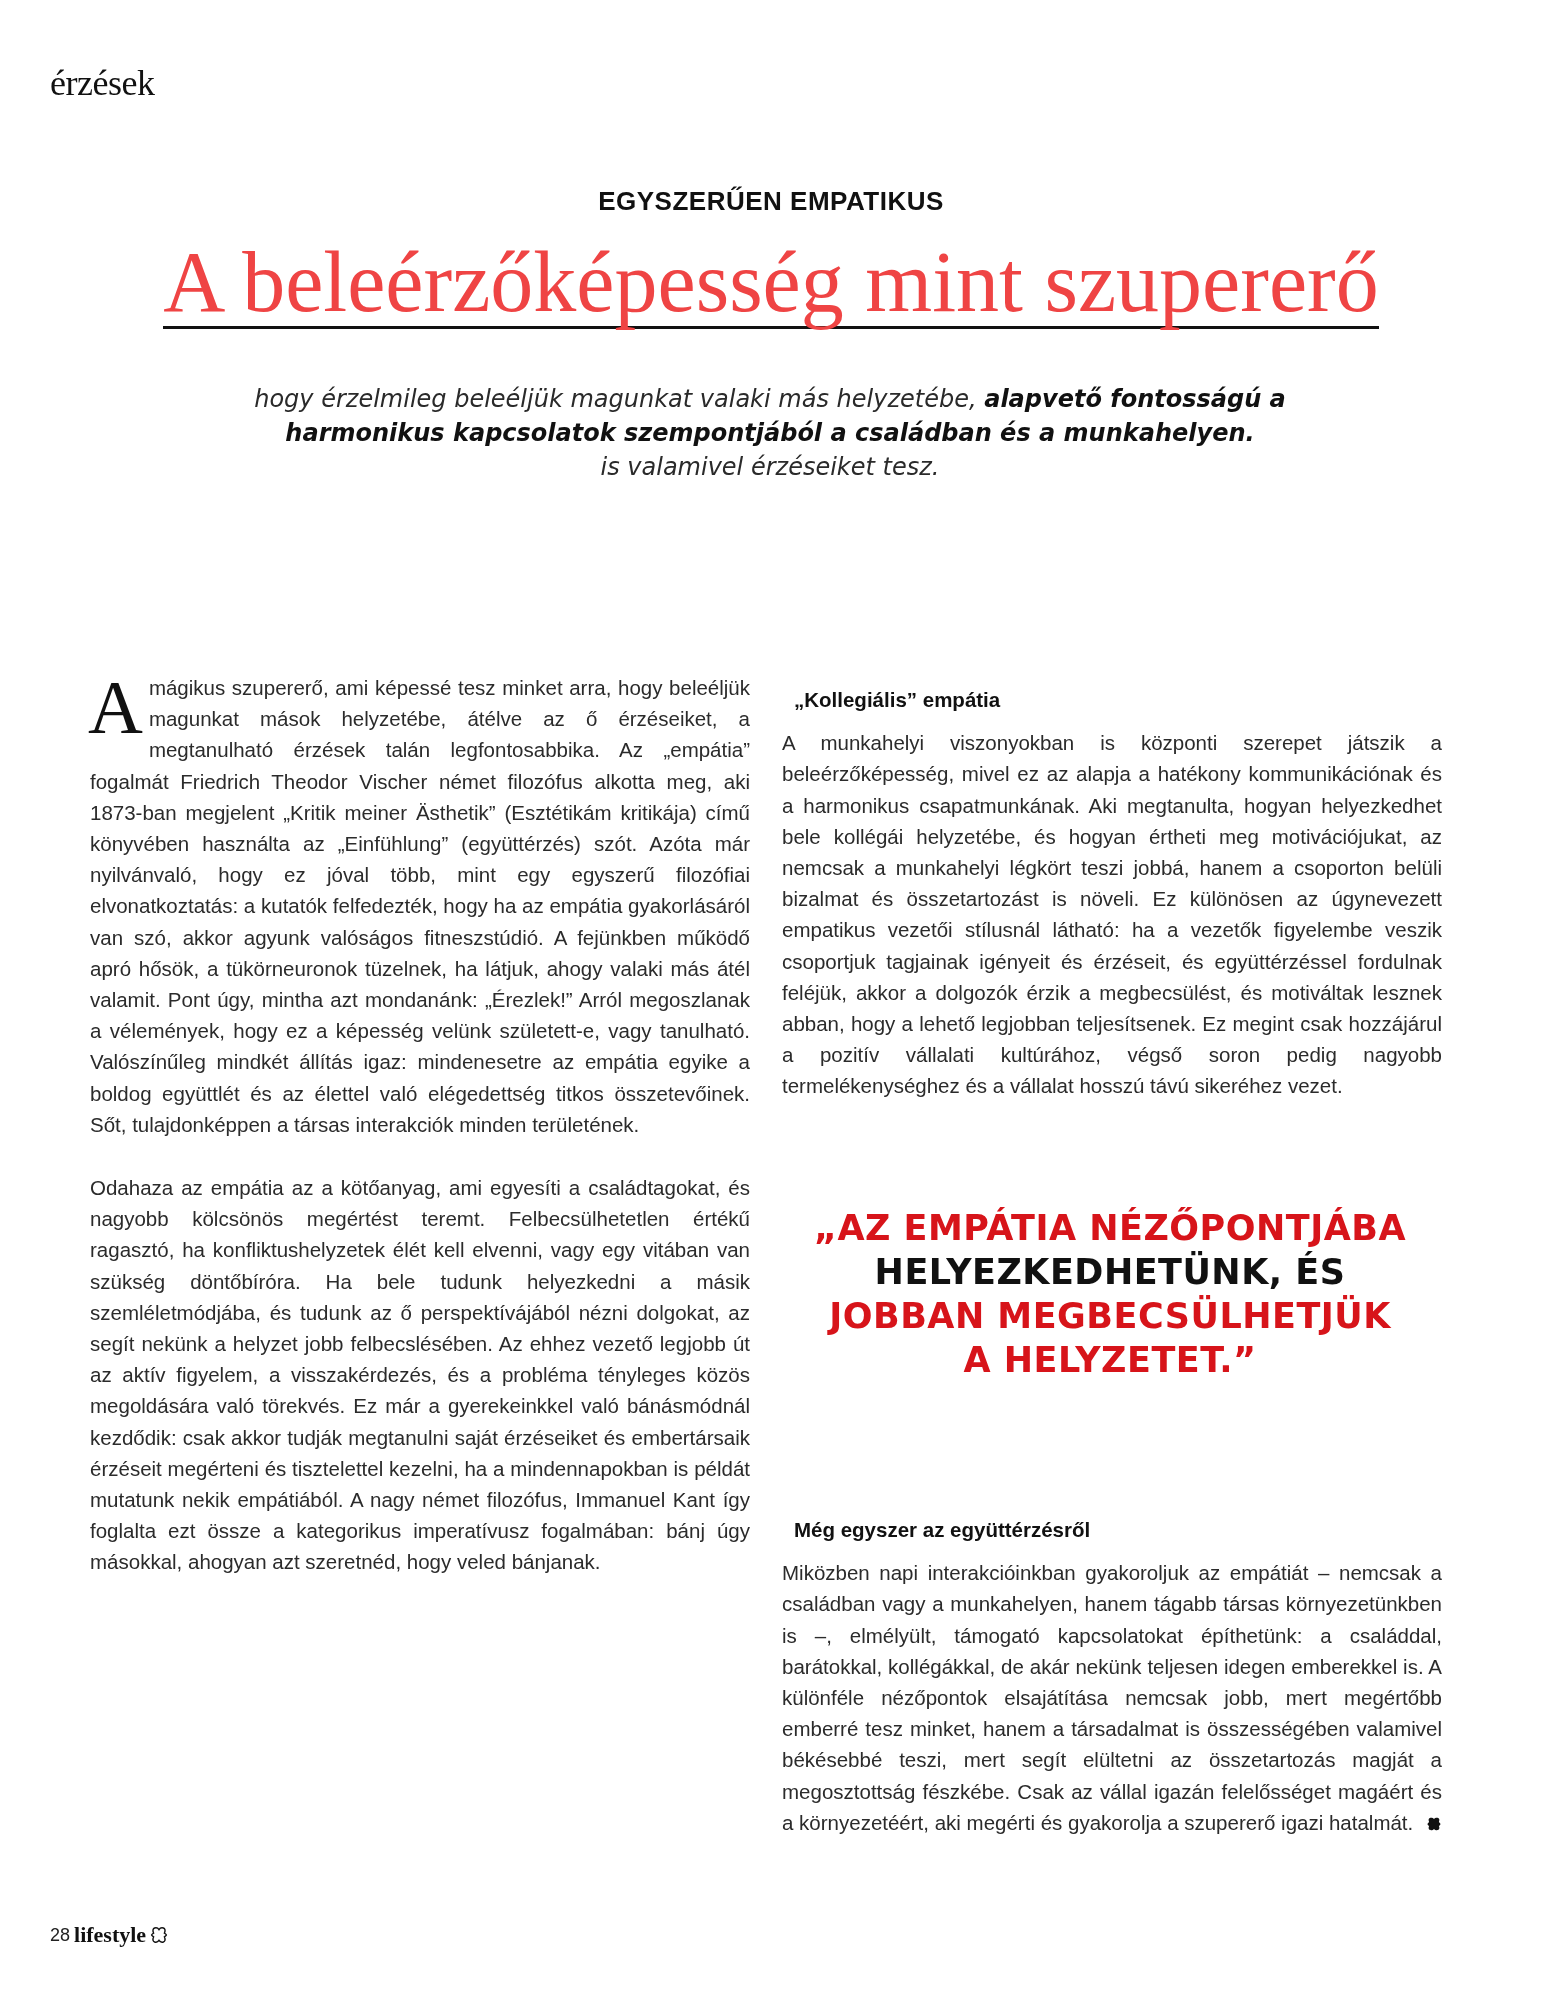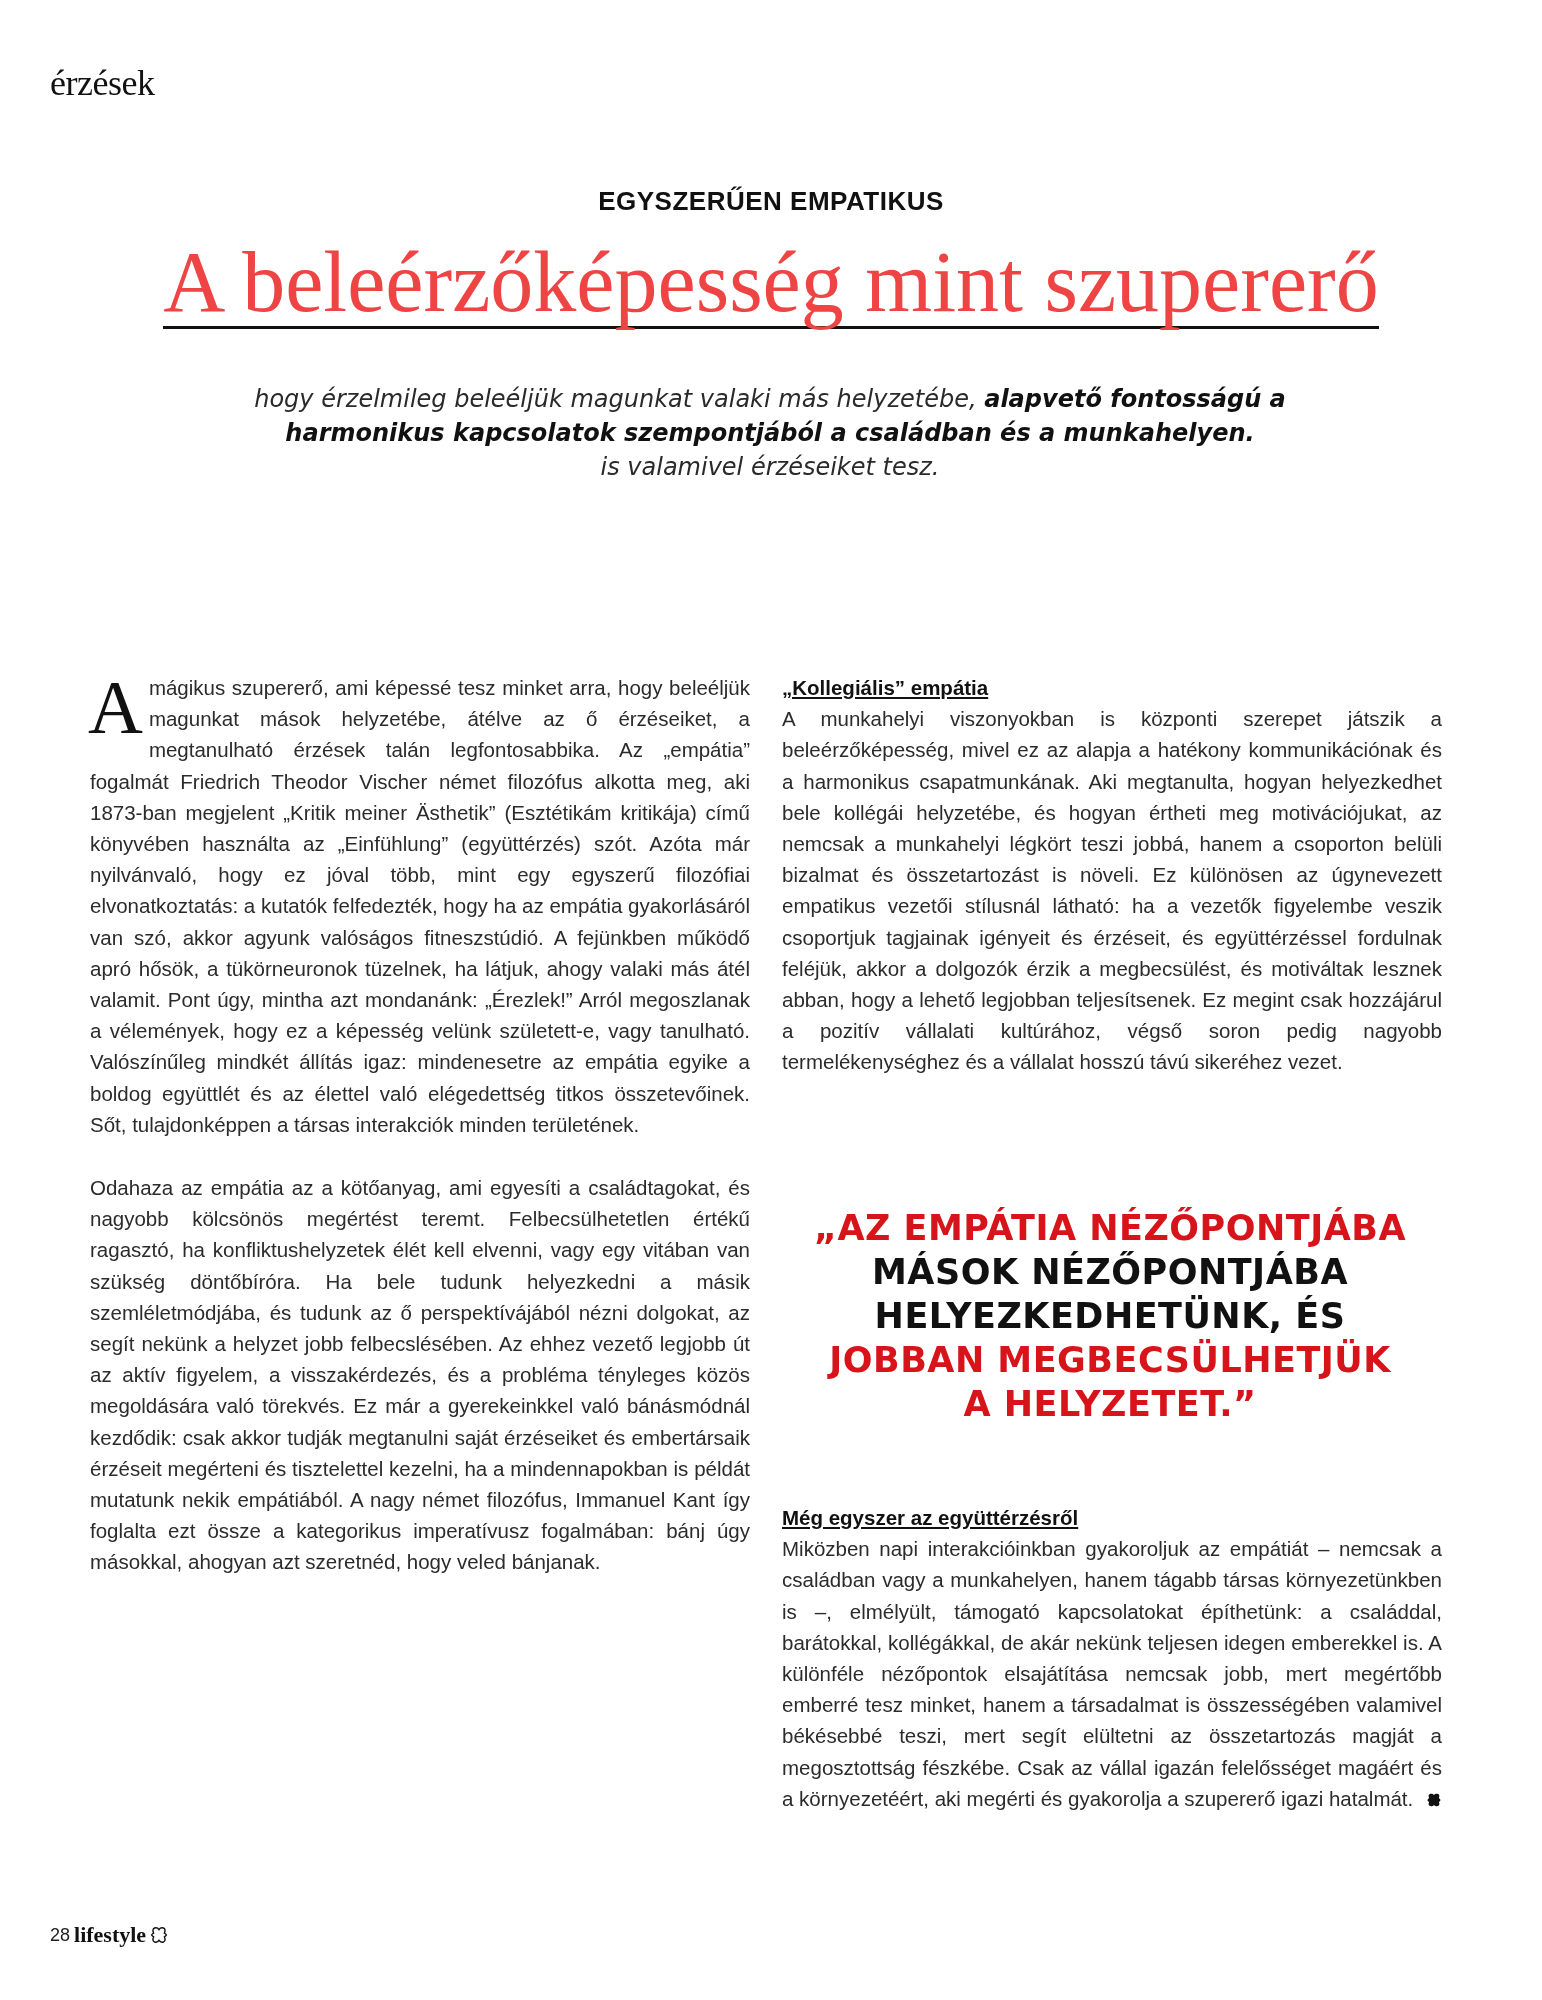--- a/index.html
+++ b/index.html
@@ -68,27 +68,26 @@
       font-family: "Liberation Sans", sans-serif;
       font-size: 20.5px;
       line-height: 31.2px;
       color: #2b2b2b;
       text-align: justify;
     }
     .col-left { left: 90px; top: 672px; }
     .col-right { left: 782px; top: 672px; }
     .col p { margin: 0; }
     .col h3 {
-      margin: 0;
+      margin: 12px;
       font-size: 20.5px;
       line-height: 31.2px;
       font-weight: 700;
       color: #111;
       text-align: left;
-      text-decoration: underline;
     }
     .dropcap {
       float: left;
       font-family: "Liberation Serif", serif;
       font-size: 76px;
       line-height: 58px;
       margin: 6px 6px 0 -2px;
       color: #111;
     }
     .gap { height: 32px; }
@@ -161,21 +160,20 @@
   <p>Odahaza az empátia az a kötőanyag, ami egyesíti a családtagokat, és nagyobb kölcsönös megértést teremt. Felbecsülhetetlen értékű ragasztó, ha konfliktushelyzetek élét kell elvenni, vagy egy vitában van szükség döntőbíróra. Ha bele tudunk helyezkedni a másik szemléletmódjába, és tudunk az ő perspektívájából nézni dolgokat, az segít nekünk a helyzet jobb felbecslésében. Az ehhez vezető legjobb út az aktív figyelem, a visszakérdezés, és a probléma tényleges közös megoldására való törekvés. Ez már a gyerekeinkkel való bánásmódnál kezdődik: csak akkor tudják megtanulni saját érzéseiket és embertársaik érzéseit megérteni és tisztelettel kezelni, ha a mindennapokban is példát mutatunk nekik empátiából. A nagy német filozófus, Immanuel Kant így foglalta ezt össze a kategorikus imperatívusz fogalmában: bánj úgy másokkal, ahogyan azt szeretnéd, hogy veled bánjanak.</p>
 </div>
 
 <div class="col col-right">
   <h3>„Kollegiális” empátia</h3>
   <p>A munkahelyi viszonyokban is központi szerepet játszik a beleérzőképesség, mivel ez az alapja a hatékony kommunikációnak és a harmonikus csapatmunkának. Aki megtanulta, hogyan helyezkedhet bele kollégái helyzetébe, és hogyan értheti meg motivációjukat, az nemcsak a munkahelyi légkört teszi jobbá, hanem a csoporton belüli bizalmat és összetartozást is növeli. Ez különösen az úgynevezett empatikus vezetői stílusnál látható: ha a vezetők figyelembe veszik csoportjuk tagjainak igényeit és érzéseit, és együttérzéssel fordulnak feléjük, akkor a dolgozók érzik a megbecsülést, és motiváltak lesznek abban, hogy a lehető legjobban teljesítsenek. Ez megint csak hozzájárul a pozitív vállalati kultúrához, végső soron pedig nagyobb termelékenységhez és a vállalat hosszú távú sikeréhez vezet.</p>
 </div>
 
 <div class="pullquote">
   <div class="pq-red">„AZ EMPÁTIA NÉZŐPONTJÁBA</div>
-  <div class="pq-black">MÁSOK NÉZŐPONTJÁBA</div>
   <div class="pq-black">HELYEZKEDHETÜNK, ÉS</div>
   <div class="pq-red">JOBBAN MEGBECSÜLHETJÜK</div>
   <div class="pq-red">A HELYZETET.”</div>
 </div>
 
 <div class="col col-right-2">
   <h3>Még egyszer az együttérzésről</h3>
   <p><span>Miközben napi interakcióinkban gyakoroljuk az empátiát – nemcsak a családban vagy a munkahelyen, hanem tágabb társas környezetünkben is –, elmélyült, támogató kapcsolatokat építhetünk: a családdal, barátokkal, kollégákkal, de akár nekünk teljesen idegen emberekkel is. A különféle nézőpontok elsajátítása nemcsak jobb, mert megértőbb emberré tesz minket, hanem a társadalmat is összességében valamivel békésebbé teszi, mert segít elültetni az összetartozás magját a megosztottság fészkébe. Csak az vállal igazán felelősséget magáért és a környezetéért, aki megérti és gyakorolja a szupererő igazi hatalmát.</span><svg class="end-mark" viewBox="0 0 20 20">
         <path d="M10 3 C12 0,20 0,17 7 C20 10,20 10,17 13 C20 20,12 20,10 17 C8 20,0 20,3 13 C0 10,0 10,3 7 C0 0,8 0,10 3 Z" fill="#111"></path>
       </svg></p>

